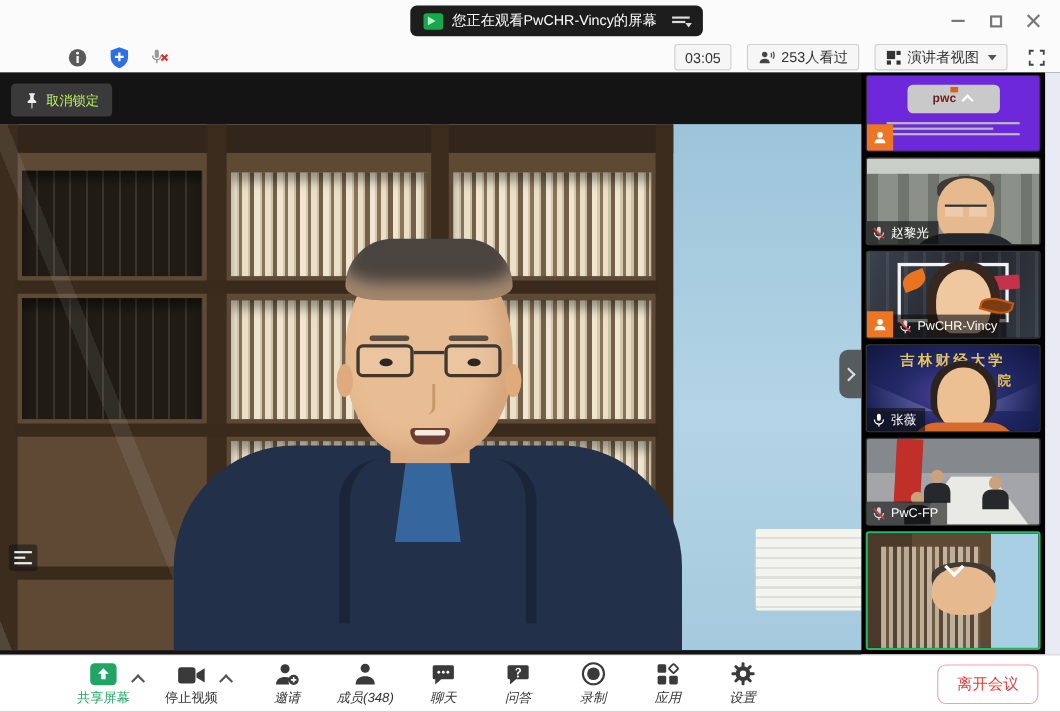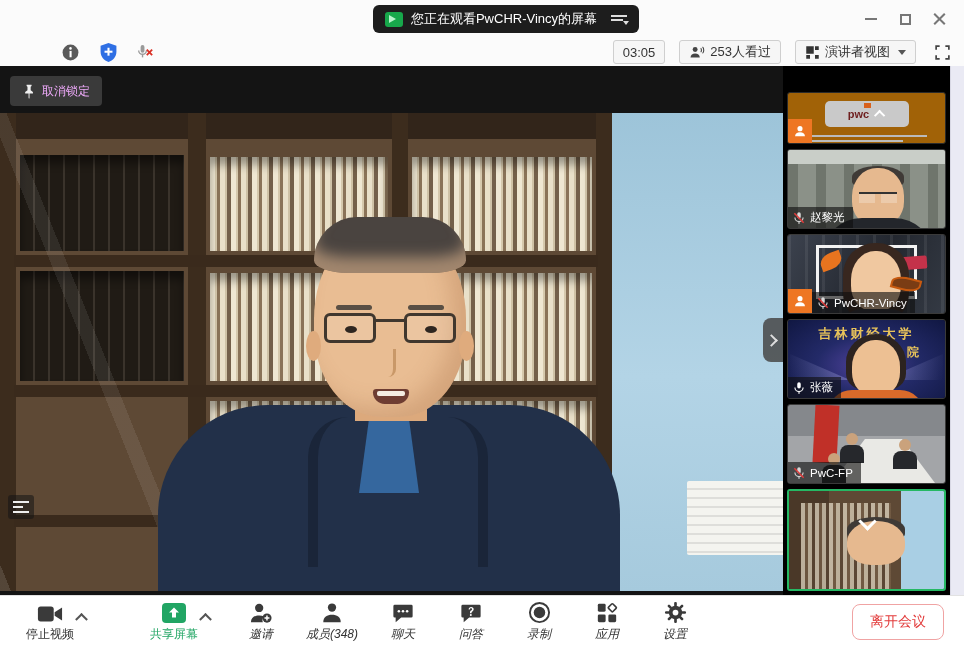--- a/index.html
+++ b/index.html
@@ -32,21 +32,21 @@
   .tb-icon { width:24px; height:24px; display:flex; align-items:center; justify-content:center; cursor:pointer; }
   .tb-spacer { flex:1; }
   .tb-box { border:1px solid #cfcfcf; background:#f6f6f6; border-radius:3px; height:24px; padding:0 9px;
     font-size:13px; color:#333; display:flex; align-items:center; gap:5px; }
   .caret-down { width:0; height:0; border-left:4px solid transparent; border-right:4px solid transparent;
     border-top:5px solid #555; margin-left:3px; }
 
   
   .main { flex:1; display:flex; background:#0d0d0d; min-height:0; }
   .stage { width:783px; position:relative; background:#141414; }
-  .pin-btn { position:absolute; top:10px; left:10px; z-index:5; background:#3a3a3a; color:#f0abfc;
+  .pin-btn { position:absolute; top:10px; left:10px; z-index:5; background:#3a3a3a; color:#bef264;
     border-radius:4px; height:30px; padding:0 12px; display:flex; align-items:center; gap:7px;
     font-size:12px; cursor:pointer; }
   .video { position:absolute; left:0; right:0; top:47px; bottom:4px; background:#accfe2; overflow:hidden; }
   .wall { position:absolute; inset:0; background:linear-gradient(180deg,#9dc4d9 0,#b3d4e6 55%,#a6cadd 100%); }
   .bookcase { position:absolute; left:0; top:0; bottom:0; width:612px; background:#5e4935; }
   .bookcase::before { content:""; position:absolute; left:0; right:0; top:0; height:26px; background:#32251a; }
   .pillar { position:absolute; top:0; bottom:0; background:#3c2c1d; }
   .shelfbar { position:absolute; left:14px; right:14px; height:12px; background:#3a2a1c; }
   .books { position:absolute; background:repeating-linear-gradient(90deg,#efe7d2 0 5px,#d6c9ad 5px 7px,#8a7358 7px 10px,#e9e0c9 10px 15px,#cfc2a6 15px 17px,#74604a 17px 21px);
     box-shadow:inset 0 8px 10px rgba(0,0,0,.35); }
@@ -90,21 +90,21 @@
   .agenda-btn i:nth-child(2){ width:10px; }
   .collapse-handle { position:absolute; right:0; top:252px; width:20px; height:44px; background:rgba(70,70,70,.85);
     border-radius:8px 0 0 8px; display:flex; align-items:center; justify-content:center; cursor:pointer; z-index:6; }
   .collapse-handle::after { content:""; width:7px; height:7px; border-top:2px solid #ddd; border-right:2px solid #ddd;
     transform:rotate(45deg); margin-right:3px; }
 
   
   .sidebar { width:167px; background:#000; display:flex; flex-direction:column; padding:2px 4px 4px; }
   .thumb { position:relative; border:1px solid #3a3a3a; border-radius:3px; overflow:hidden; margin-bottom:5px;
     background:#111; cursor:pointer; flex:0 0 auto; }
-  .thumb.t1 { height:52px; background:#a16207; border-color:#2a2a2a;margin-top:24px; }
+  .thumb.t1 { height:70px; background:#6d28d9; border-color:#2a2a2a; }
   .thumb.t2,.thumb.t3,.thumb.t4,.thumb.t5 { height:80px; }
   .thumb.t6 { flex:1; margin-bottom:0; border:2px solid #25b864; }
   .scene { position:absolute; inset:0; }
   .namebar { position:absolute; left:0; bottom:0; display:flex; align-items:center; gap:4px;
     background:rgba(15,15,15,.62); color:#fff; font-size:11.5px; height:21px; padding:0 8px 0 4px;
     max-width:100%; white-space:nowrap; }
   .namebar.with-badge { left:24px; }
   .badge { position:absolute; left:0; bottom:0; width:24px; height:24px; background:#ee7623;
     display:flex; align-items:center; justify-content:center; }
   .chip-share { width:15px; height:13px; background:#f4f4f4; border-radius:2px; display:flex; align-items:center; justify-content:center; }
@@ -459,42 +459,42 @@
         </div>
         <div class="scroll-chev"></div>
       </div>
     </div>
 
     <div class="scroll-strip"></div>
   </div>
 
   <div class="bottombar">
 
+    <div class="grp gap-l">
+      <div class="tool">
+        <span class="ic">
+          <svg width="26" height="22" viewBox="0 0 26 22">
+            <rect x="1" y="1" width="24" height="20" rx="4" fill="#21a564"></rect>
+            <path d="M13 5.5l5 5h-3v5h-4v-5H8z" fill="#fff"></path>
+          </svg>
+        </span>
+        <span class="lbl" style="color:#21a564">共享屏幕</span>
+      </div>
+      <span class="chev-up-btn"></span>
+    </div>
+
     <div class="grp gap-s">
       <div class="tool">
         <span class="ic">
           <svg width="26" height="20" viewBox="0 0 28 20">
             <rect x="1" y="2" width="17" height="16" rx="3" fill="#3a3a3a"></rect>
             <path d="M19 8l8-5v14l-8-5z" fill="#3a3a3a"></path>
           </svg>
         </span>
         <span class="lbl">停止视频</span>
-      </div>
-      <span class="chev-up-btn"></span>
-    </div>
-
-    <div class="grp gap-l">
-      <div class="tool">
-        <span class="ic">
-          <svg width="26" height="22" viewBox="0 0 26 22">
-            <rect x="1" y="1" width="24" height="20" rx="4" fill="#21a564"></rect>
-            <path d="M13 5.5l5 5h-3v5h-4v-5H8z" fill="#fff"></path>
-          </svg>
-        </span>
-        <span class="lbl" style="color:#21a564">共享屏幕</span>
       </div>
       <span class="chev-up-btn"></span>
     </div>
 
     <div class="tool gap-m">
       <span class="ic">
         <svg width="24" height="22" viewBox="0 0 26 24">
           <circle cx="11" cy="6.5" r="4.5" fill="#3a3a3a"></circle>
           <path d="M2 22c0-5 4-7.4 9-7.4 2 0 3.8.4 5.3 1.1A6 6 0 0 0 15 22z" fill="#3a3a3a"></path>
           <circle cx="19.5" cy="17.5" r="5" fill="#3a3a3a"></circle>

